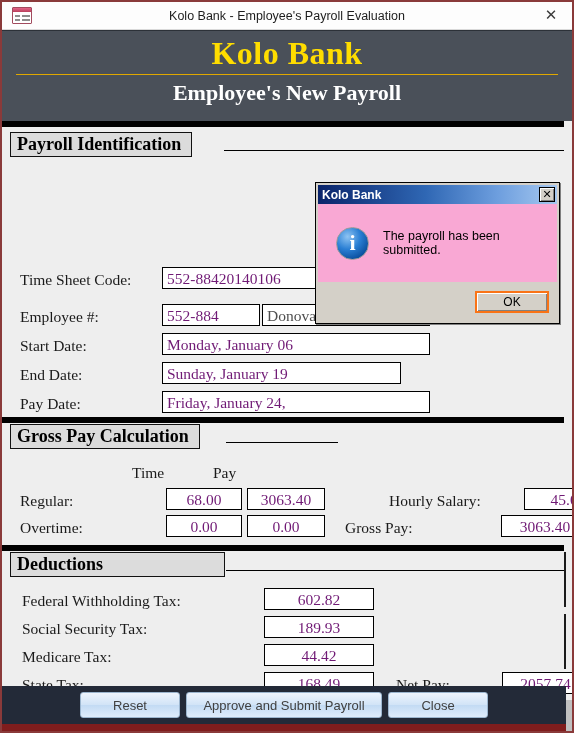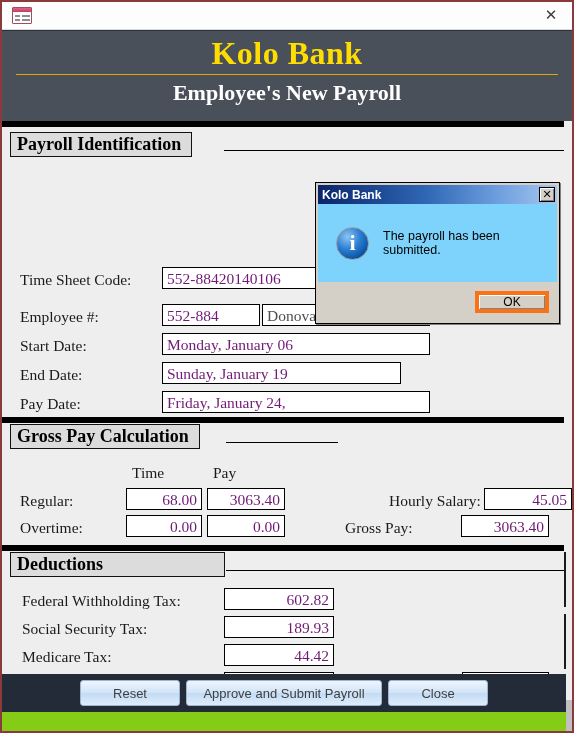--- a/index.html
+++ b/index.html
@@ -173,21 +173,21 @@
     border: 1px solid #000000;
     font-family: "Liberation Serif", serif;
     font-size: 15.5px;
     color: #701a75;
     padding: 1px 4px;
     height: 22px;
     line-height: 19px;
     overflow: hidden;
     white-space: nowrap;
   }
-  .fld.num { text-align: right; }
+  .fld.num { text-align: center; margin-left: 40px; }
   .fld.grey { color: #4e4e4e; }
 
   .abs { position: absolute; }
 
   
   .btn-aqua {
     box-sizing: border-box;
     background: linear-gradient(180deg,#eef5fd 0%, #d2e4f7 48%, #c3dbf4 52%, #dfecfb 100%);
     border: 1px solid #9cb6cf;
     border-radius: 3px;
@@ -211,22 +211,22 @@
     line-height: 1.28;
     overflow: hidden;
     resize: none;
   }
 
   
   #footer-bar {
     position: absolute;
     left: 0; right: 6px;
     bottom: 0;
-    height: 57px;
-    background: #84cc16;
+    height: 45px;
+    background: #7f1d1d;
   }
   #button-strip {
     position: absolute;
     left: 0; right: 0; top: 0;
     height: 38px;
     background: #232a38;
     display: flex;
     align-items: center;
     justify-content: center;
     gap: 6px;
@@ -271,21 +271,21 @@
     display: flex; align-items: center; justify-content: center;
     cursor: pointer;
     box-sizing: border-box;
     font-family: "DejaVu Sans", sans-serif;
     line-height: 1;
   }
   #dialog .dlg-content {
     position: absolute;
     left: 2px; top: 21px; right: 2px;
     height: 78px;
-    background: #7dd3fc;
+    background: #f9a8d4;
     display: flex;
     align-items: center;
     box-sizing: border-box;
   }
   #dialog .info-icon {
     width: 33px; height: 33px;
     border-radius: 50%;
     margin-left: 18px;
     flex: 0 0 auto;
     background: radial-gradient(circle at 34% 28%, #8fc4f2 0%, #2a7fd4 42%, #0a4f9e 78%, #063b79 100%);
@@ -314,21 +314,21 @@
     position: absolute;
     left: 2px; right: 2px; bottom: 2px;
     height: 37px;
     background: #d4d0c8;
   }
   #dialog .ok-btn {
     position: absolute;
     right: 8px; top: 7px;
     width: 74px; height: 22px;
     background: #d4d0c8;
-    border: 4px solid #f97316;
+    border: 2px solid #f97316;
     box-shadow: inset 1px 1px 0 #ffffff, inset -1px -1px 0 #808080;
     box-sizing: border-box;
     font-size: 12px;
     color: #000000;
     display: flex; align-items: center; justify-content: center;
     cursor: pointer;
   }
 
   
   .right-tick {
@@ -345,20 +345,21 @@
 
   <div id="titlebar">
     <div class="tb-icon">
       <div class="access-icon">
         <div class="row r1"></div>
         <div class="row r2"></div>
         <div class="row r3"></div>
         <div class="row r4"></div>
       </div>
     </div>
+    <div class="tb-title">Kolo Bank - Employee's Payroll Evaluation</div>
     <div class="tb-close">✕</div>
   </div>
 
   <div id="banner">
     <div class="bank-name">Kolo Bank</div>
     <div class="rule"></div>
     <div class="form-title">Employee's New Payroll</div>
   </div>
 
   <div id="form-body">

